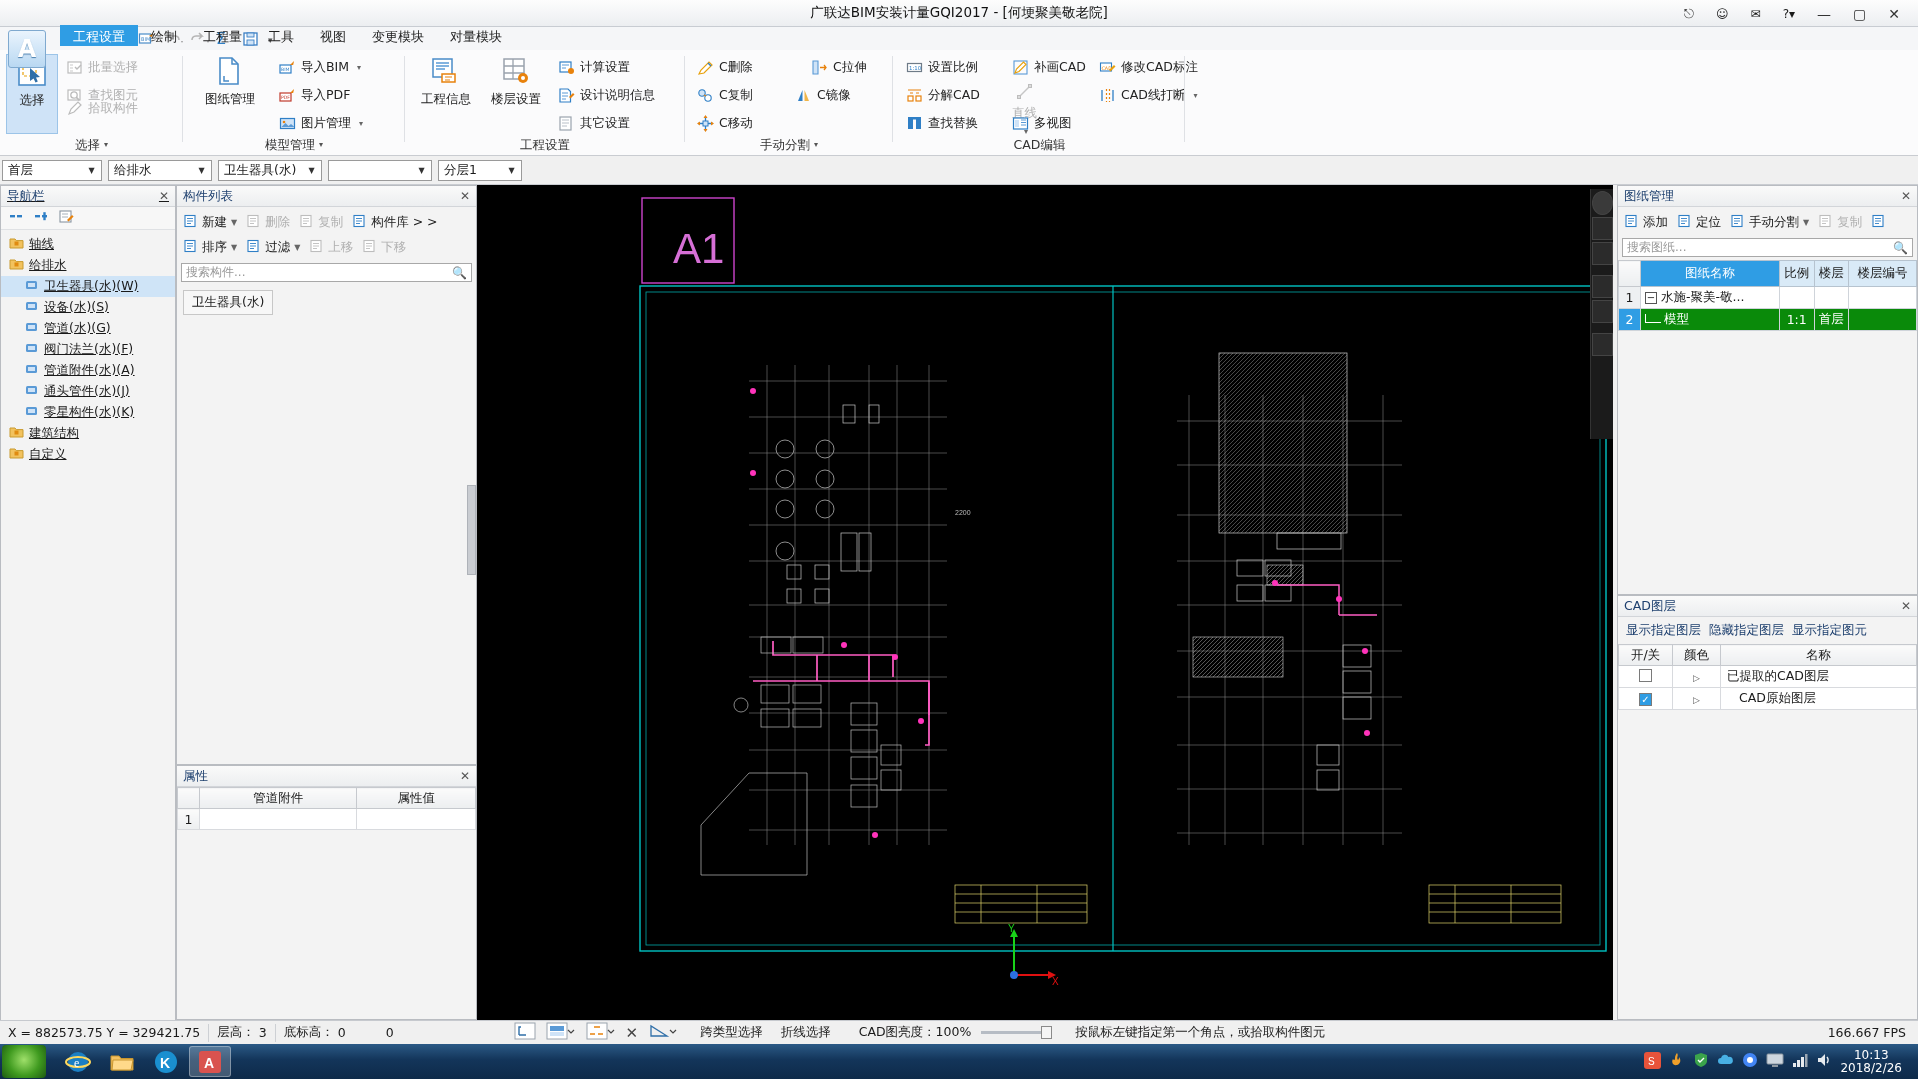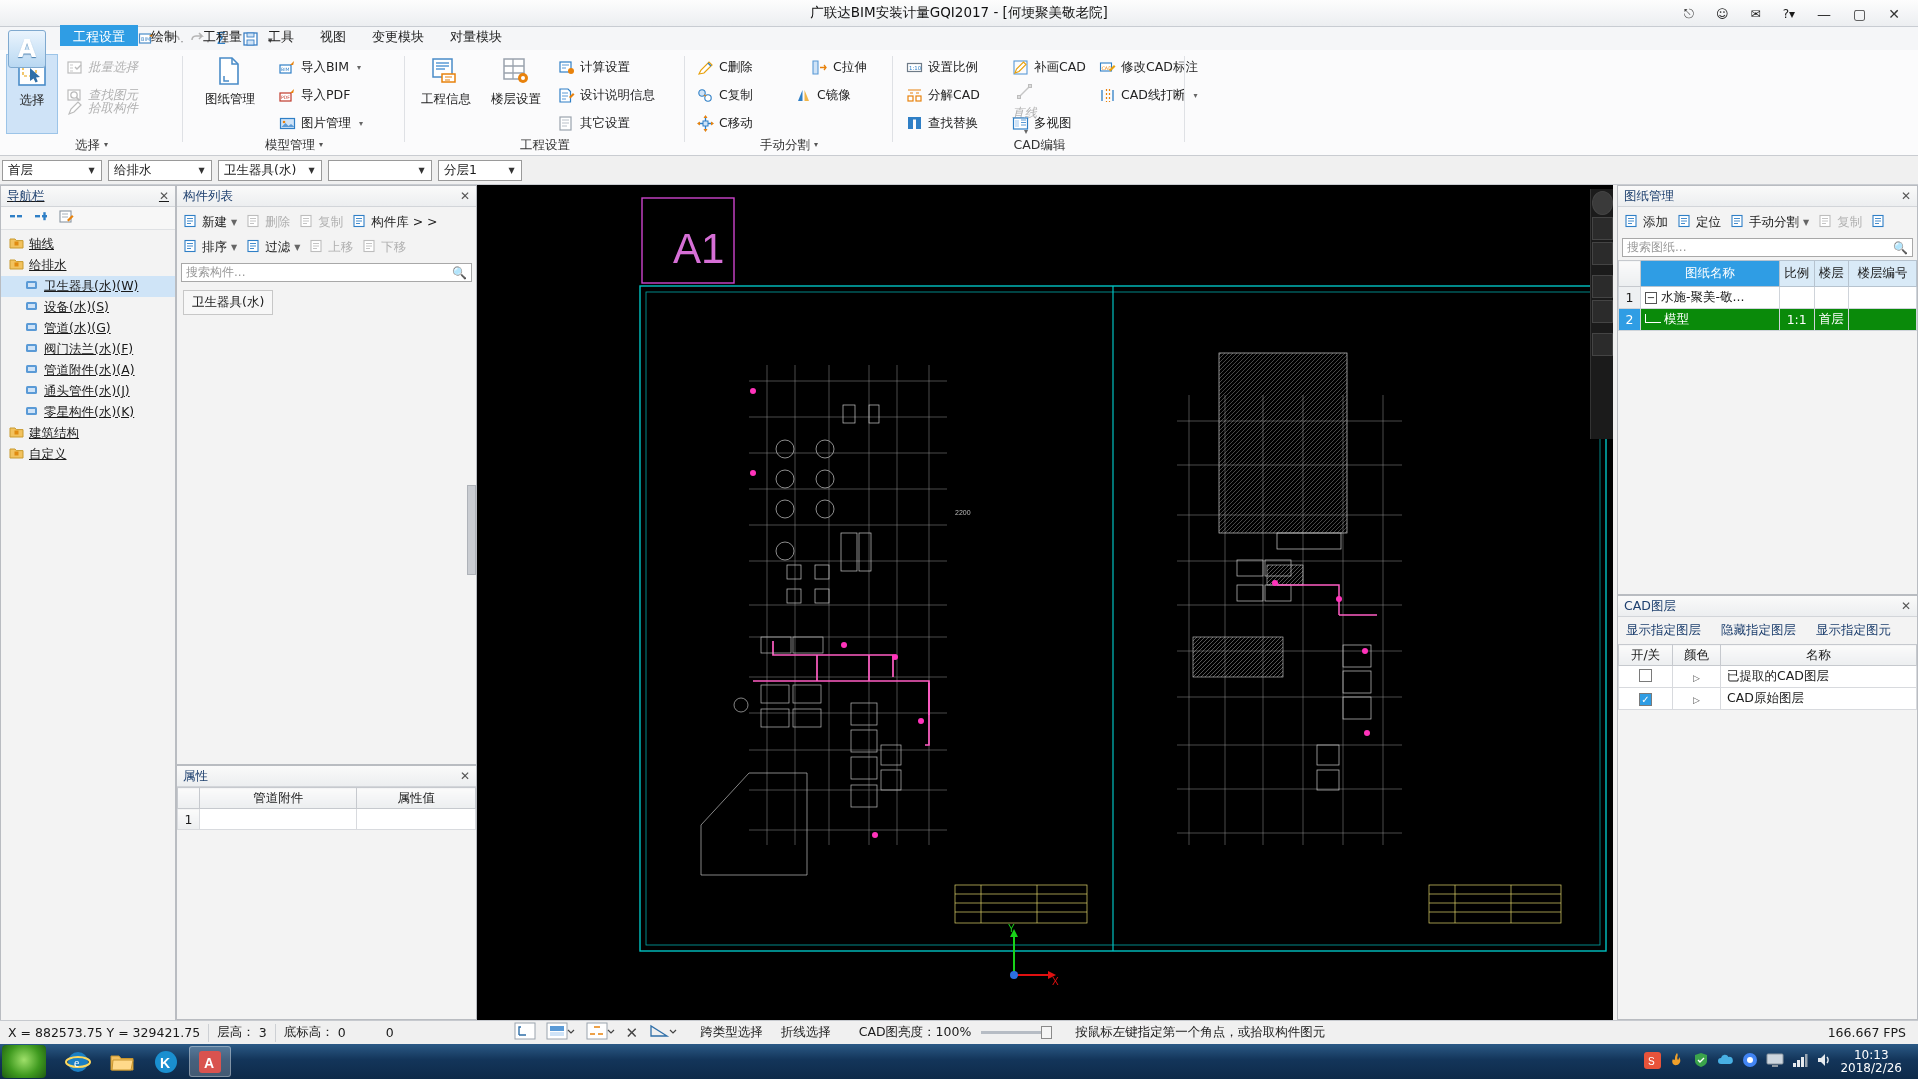--- a/index.html
+++ b/index.html
@@ -38,21 +38,21 @@
   .rgroup .sep { position:absolute; right:0; top:6px; width:1px; height:86px; background:#dfe1e5; }
   .glabel { position:absolute; bottom:2px; width:100%; text-align:center; font-size:12.5px; color:#333; }
   .glabel .caret { font-size:8px; color:#555; margin-left:4px; vertical-align:2px; }
 
   .bigbtn { position:absolute; display:flex; flex-direction:column; align-items:center; justify-content:flex-start;
             width:56px; top:4px; }
   .bigbtn .lbl { font-size:12.5px; margin-top:3px; color:#222; }
   .bigbtn.sel { background:#cfe3f7; border:1px solid #9cc4e8; }
 
   .smbtn { position:absolute; display:flex; align-items:center; gap:5px; height:25px; font-size:12.5px; color:#222; white-space:nowrap; }
-  .smbtn.dis { color:#b0b0b0;font-style:italic; }
+  .smbtn.dis { color:#b0b0b0; }
   .smbtn .caret { font-size:8px; color:#666; margin-left:3px; }
 
   
   .ic { width:17px; height:17px; position:relative; flex:0 0 17px; }
   .ic.big { width:34px; height:34px; flex:0 0 34px; }
 
   
   .comborow { position:absolute; left:0; top:156px; width:1918px; height:29px; background:#f0f0f0; border-bottom:1px solid #c9ccd1; display:flex; align-items:center; gap:6px; padding-left:2px;}
   .combo { height:21px; background:#fff; border:1px solid #9a9a9a; display:flex; align-items:center; padding:0 2px 0 5px; font-size:12.5px; }
   .combo .cv { flex:1; overflow:hidden; white-space:nowrap; }
@@ -91,21 +91,21 @@
   
   table.dm { border-collapse:collapse; width:100%; font-size:12.5px; }
   table.dm th { background:#d9eaf7; border:1px solid #b6c3cf; font-weight:normal; height:26px; }
   table.dm th.sel { background:#2f9de4; color:#fff; }
   table.dm td { border:1px solid #cfd4da; height:22px; background:#fff; text-align:center; }
   table.dm tr.greenrow td { background:#0a8a0a; color:#fff; }
   table.dm td.namecell { text-align:left; padding-left:4px; }
   table.dm td.idx { background:#eef0f2; width:22px; text-align:center; }
   table.dm tr.greenrow td.idx { background:#2f9de4; color:#fff; }
 
-  .cadlayer-tabs { display:flex; gap:20px; padding:5px 8px; font-size:12.5px; color:#1d3f6e; }
+  .cadlayer-tabs { display:flex; gap:8px; padding:5px 8px; font-size:12.5px; color:#1d3f6e; }
   .cl-table { border-collapse:collapse; width:100%; font-size:12.5px; }
   .cl-table th { background:linear-gradient(#fbfbfb,#eceef0); border:1px solid #c6c9ce; font-weight:normal; height:21px; }
   .cl-table td { border:1px solid #d8dade; height:22px; background:#fff; }
 
   
   .statusbar { position:absolute; left:0; top:1020px; width:1918px; height:24px; background:#f0f0f0; border-top:1px solid #c6c9ce; display:flex; align-items:center; font-size:12.5px; }
   .sbsep { width:1px; height:18px; background:#cdd0d4; margin:0 8px; }
 
   
   .taskbar { position:absolute; left:0; top:1044px; width:1918px; height:35px;
@@ -981,21 +981,21 @@
               <th style="width:auto">名称</th>
             </tr>
             <tr>
               <td style="text-align:center"><span style="display:inline-block;width:13px;height:13px;border:1px solid #7a7a7a;background:#fff;color:#fff;font-size:10px;line-height:12px;text-align:center;"></span></td>
               <td style="text-align:center"><span style="font-size:9px;color:#555;">▷</span></td>
               <td style="padding-left:6px">已提取的CAD图层</td>
             </tr>
             <tr>
               <td style="text-align:center"><span style="display:inline-block;width:13px;height:13px;border:1px solid #7a7a7a;background:#2f9de4;color:#fff;font-size:10px;line-height:12px;text-align:center;">✓</span></td>
               <td style="text-align:center"><span style="font-size:9px;color:#555;">▷</span></td>
-              <td style="padding-left:6px">CAD原始图层</td>
+              <td style="padding-left:18px">CAD原始图层</td>
             </tr>
           </tbody>
         </table>
     </div>
   </div>
 
   <div class="statusbar">
     <span style="padding-left:8px;">X = 882573.75  Y = 329421.75</span>
     <span class="sbsep"></span>
     <span>层高：</span>

